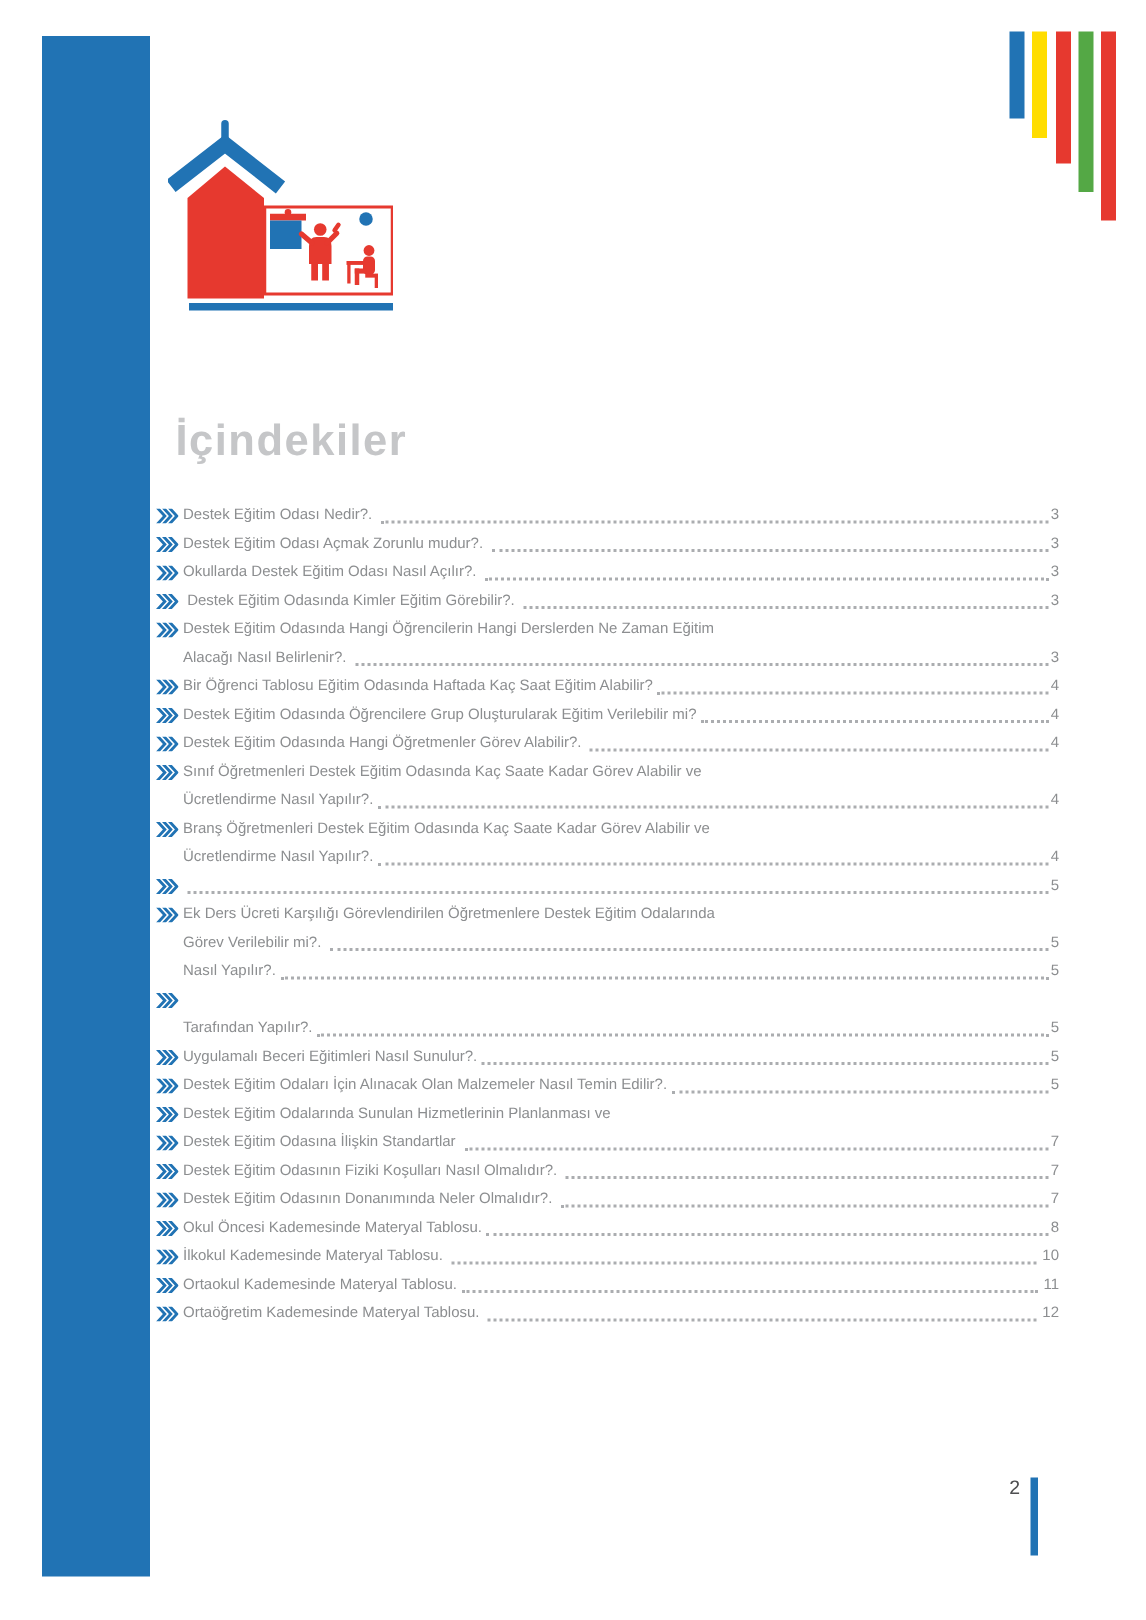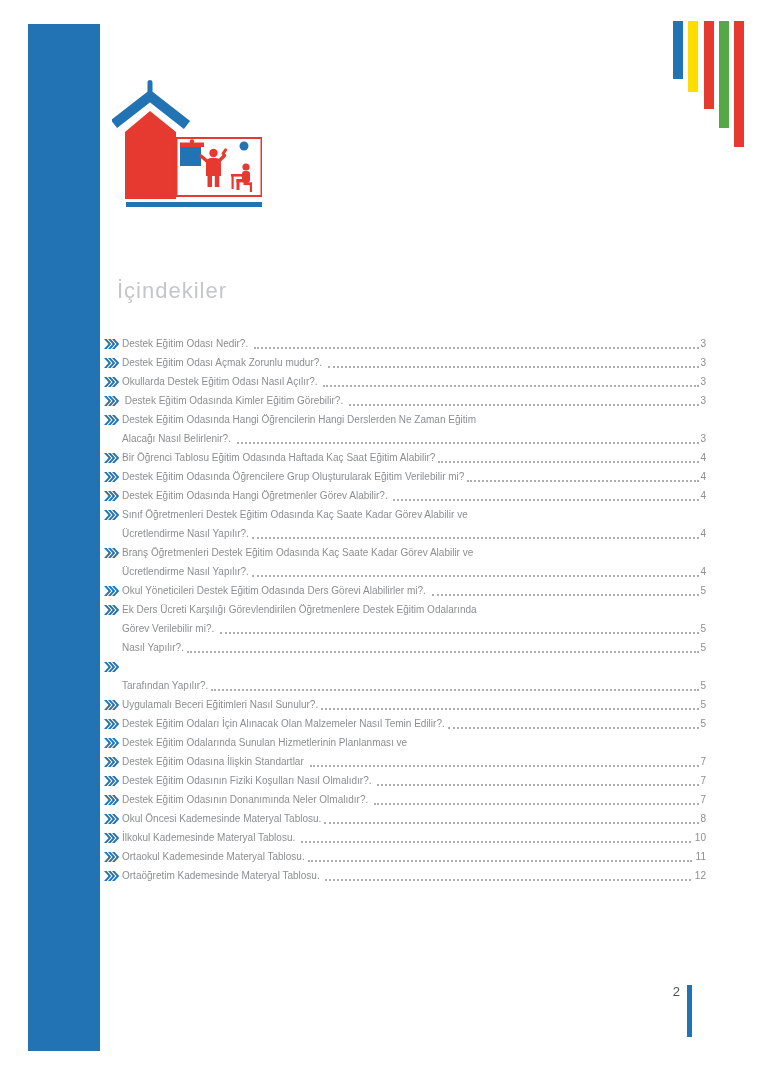--- a/index.html
+++ b/index.html
@@ -17,21 +17,21 @@
   }
   .sidebar{
     position:absolute;left:28px;top:24px;width:72px;height:1027px;
     background:var(--accent-blue);
   }
   .logo{position:absolute;left:112px;top:78px;width:150px;height:132px;}
   .header-bars{position:absolute;left:673px;top:21px;width:75px;height:130px;}
   .header-bars .bar{position:absolute;top:0;width:10px;}
   .doc-title{
     position:absolute;left:117px;top:278px;
-    font-size:22px;font-weight:400;letter-spacing:1px;
+    font-size:29px;font-weight:700;letter-spacing:1px;
     color:var(--heading-gray);
   }
   .toc{position:absolute;left:104px;top:334px;width:602px;}
   .toc-line{
     display:flex;align-items:center;height:19px;
     font-size:10px;color:var(--toc-gray);
   }
   .toc-bullet{
     flex:0 0 18px;width:18px;display:flex;align-items:center;
     color:var(--accent-blue);
@@ -263,21 +263,20 @@
     <span class="toc-page">4</span>
   </div>
     <div class="toc-line">
     <span class="toc-bullet">
       <svg width="15" height="10" viewBox="0 0 15 10" fill="currentColor">
         <path d="M0,0 L2.6,0 L7.2,5 L2.6,10 L0,10 L4.6,5 Z"></path>
         <path d="M0,0 L2.6,0 L7.2,5 L2.6,10 L0,10 L4.6,5 Z" transform="translate(4,0)"></path>
         <path d="M0,0 L2.6,0 L7.2,5 L2.6,10 L0,10 L4.6,5 Z" transform="translate(8,0)"></path>
       </svg>
     </span>
-    <span class="toc-text">Okul Yöneticileri Destek Eğitim Odasında Ders Görevi Alabilirler mi?. </span>
     <span class="toc-leader"></span>
     <span class="toc-page">5</span>
   </div>
     <div class="toc-line no-ref">
     <span class="toc-bullet">
       <svg width="15" height="10" viewBox="0 0 15 10" fill="currentColor">
         <path d="M0,0 L2.6,0 L7.2,5 L2.6,10 L0,10 L4.6,5 Z"></path>
         <path d="M0,0 L2.6,0 L7.2,5 L2.6,10 L0,10 L4.6,5 Z" transform="translate(4,0)"></path>
         <path d="M0,0 L2.6,0 L7.2,5 L2.6,10 L0,10 L4.6,5 Z" transform="translate(8,0)"></path>
       </svg>

